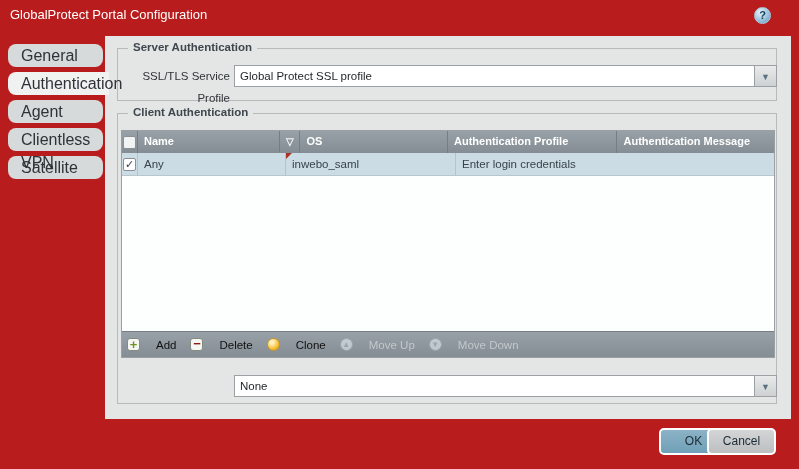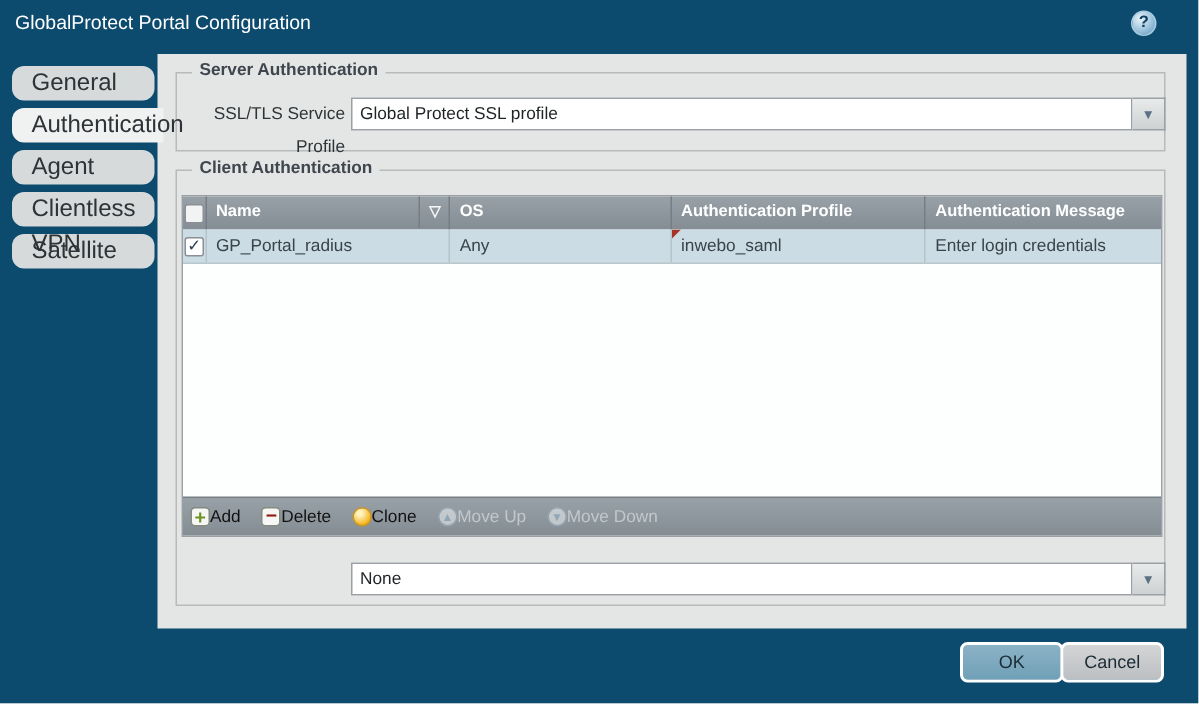--- a/index.html
+++ b/index.html
@@ -1,18 +1,18 @@
 <!DOCTYPE html>
 <html><head>
 <meta charset="utf-8">
 <style>
   * { box-sizing: border-box; margin: 0; padding: 0; }
   html,body { width: 799px; height: 469px; }
   body { font-family: "Liberation Sans", sans-serif; }
-  #app { position: relative; width: 799px; height: 469px; background: #0c4a6e; overflow: hidden; }
+  #app { position: relative; width: 799px; height: 469px; background: #b91c1c; overflow: hidden; }
 
   
   .titlebar { position: absolute; left: 0; top: 0; width: 799px; height: 30px; }
   .title { position: absolute; left: 10px; top: 0; line-height: 30px; color: #fff; font-size: 13px; }
   .help-icon { position: absolute; left: 754px; top: 7px; width: 17px; height: 17px; border-radius: 50%;
     background: radial-gradient(circle at 35% 30%, #eaf4fa, #7fb0cf 75%);
     border: 1px solid #a9cde2; color: #0e3c5e; font-weight: bold; font-size: 11px;
     text-align: center; line-height: 15px; cursor: pointer; }
 
   
@@ -61,38 +61,38 @@
   .filter-cell { position: absolute; right: 0; top: 0; width: 20px; height: 21px; border-left: 1px solid #767e84;
     text-align: center; cursor: pointer; }
   .filter-cell .glyph { font-size: 10px; color: #f5f7f8; line-height: 20px; }
   .modified-marker { position: absolute; left: 0; top: 0; width: 0; height: 0;
     border-top: 6px solid #a93226; border-right: 6px solid transparent; }
 
   
   .toolbar { height: 26px; background: linear-gradient(#98a1a7, #848d93); display: flex; align-items: center;
     padding-left: 5px; border-top: 1px solid #767e84; }
   .tbtn { display: flex; align-items: center; margin-right: 14px; cursor: pointer; }
-  .tbtn .label { font-size: 11.5px; color: #111; margin-left: 0; }
+  .tbtn .label { font-size: 11.5px; color: #111; margin-left: 16px; }
   .tbtn.disabled { cursor: default; }
   .tbtn.disabled .label { color: #c2c8cb; }
   .ico-sq { width: 13px; height: 13px; background: #f6f7f5; border: 1px solid #848b80; border-radius: 3px;
     text-align: center; font-weight: bold; }
   .ico-add { color: #6d9421; font-size: 13px; line-height: 11px; }
   .ico-del { color: #8c1a11; font-size: 13px; line-height: 10px; }
   .ico-clone { width: 13px; height: 13px; border-radius: 50%; border: 1px solid #c9962a;
     background: radial-gradient(circle at 35% 30%, #fff3c0 15%, #f5b621 70%, #e09a10); }
   .ico-circ { width: 13px; height: 13px; border-radius: 50%; background: #eef2f4; border: 1px solid #9ab0bd;
     text-align: center; }
   .ico-circ .a { font-size: 8px; color: #4a88ad; line-height: 12px; display:block; }
   .tbtn.disabled .ico-circ, .tbtn.disabled .ico-circ .a { opacity: 0.55; }
 
   
   .btn { position: absolute; top: 428px; width: 69px; height: 27px; border: 2px solid #fff; border-radius: 5px;
     font-size: 12px; color: #1c2b33; text-align: center; line-height: 23px; cursor: pointer; }
-  .btn-ok { left: 640px; background: linear-gradient(#8cb2c5, #6fa0b8); }
+  .btn-ok { left: 659px; background: linear-gradient(#8cb2c5, #6fa0b8); }
   .btn-cancel { left: 707px; background: linear-gradient(#d3d5d7, #bcbfc1); }
 </style>
 </head>
 <body>
 
 <div id="app">
 
   <div class="titlebar">
     <div class="title">GlobalProtect Portal Configuration</div>
     <div class="help-icon">?</div>
@@ -129,21 +129,20 @@
           </div>
           <div class="th c2">OS</div>
           <div class="th c3">Authentication Profile</div>
           <div class="th c4">Authentication Message</div>
         </div>
 
         <div class="trow">
           <div class="td c0">
             <div class="checkbox">✓</div>
           </div>
-          <div class="td c1">GP_Portal_radius</div>
           <div class="td c2">Any</div>
           <div class="td c3">
             <span class="modified-marker"></span>
             <span>inwebo_saml</span>
           </div>
           <div class="td c4">Enter login credentials</div>
         </div>
 
         <div class="tbody-fill"></div>
 

